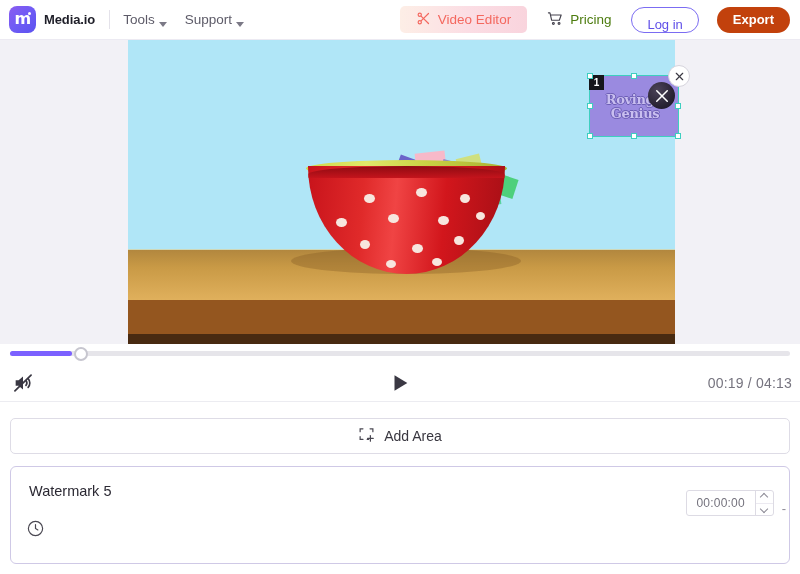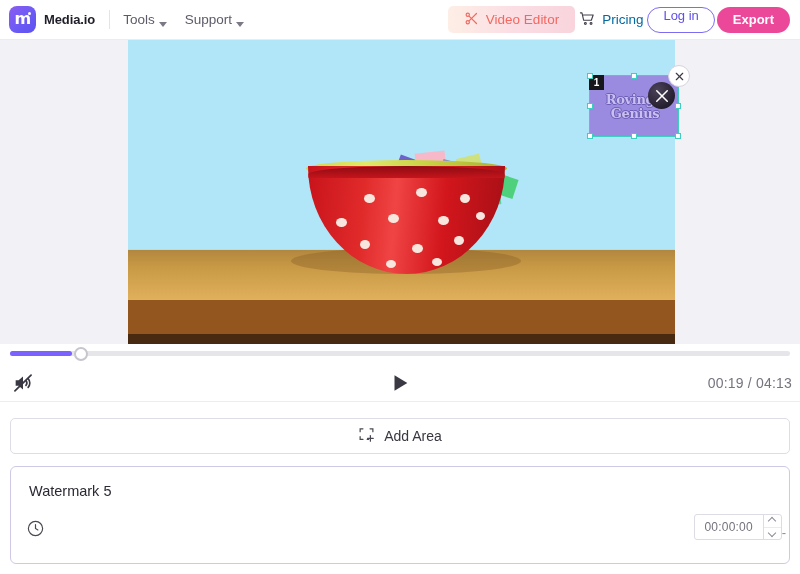--- a/index.html
+++ b/index.html
@@ -44,41 +44,41 @@
   .navitem {
     display: flex; align-items: flex-end; gap: 4px;
     font-size: 13.5px; color: #5d5b68; margin-right: 18px; cursor: pointer;
   }
   .caret {
     width: 0; height: 0;
     border-left: 4.5px solid transparent; border-right: 4.5px solid transparent;
     border-top: 5px solid #7b7986; margin-top: 2px;
   }
   .hdr-right {
-    margin-left: auto; display: flex; align-items: center; gap: 2px;
+    margin-left: auto; display: flex; align-items: center; gap: 18px;
     margin-right: 10px;
   }
   .ve-btn {
     display: flex; align-items: center; gap: 7px;
     height: 27px; padding: 0 16px; border-radius: 5px;
     background: linear-gradient(90deg, #fdeee6 0%, #fbdde4 55%, #f9d4dd 100%);
     color: #f4685f; font-size: 13.5px; cursor: pointer;
   }
   .pricing {
     display: flex; align-items: center; gap: 6px;
-    font-size: 13.5px; color: #0369a1; cursor: pointer; margin: 0 2px;
+    font-size: 13.5px; color: #4d7c0f; cursor: pointer; margin: 0 2px;
   }
   .btn-login {
     height: 26px; padding: 0 15px; border-radius: 13px;
     border: 1px solid #7b6cf2; color: #5f4fe8; background: #fff;
-    font-size: 13px; display: flex; align-items: flex-start; cursor: pointer;
+    font-size: 13px; display: flex; align-items: flex-end; cursor: pointer;
   }
   .btn-export {
     height: 26px; padding: 0 16px; border-radius: 13px;
-    background: #ec4899; color: #fff; font-size: 13px; font-weight: 600;
+    background: #c2410c; color: #fff; font-size: 13px; font-weight: 600;
     display: flex; align-items: center; cursor: pointer;
   }
 
   
   .stage {
     position: absolute; left: 0; top: 40px;
     width: 800px; height: 304px; background: #f2f1f6;
   }
   .video {
     position: absolute; left: 128px; top: 0; width: 547px; height: 304px;
@@ -212,22 +212,22 @@
   .wm-panel {
     position: absolute; left: 10px; top: 466px; width: 780px; height: 98px;
     border: 1px solid #cfc9e6; border-radius: 6px; background: #fff;
   }
   .wm-title {
     position: absolute; left: 18px; top: 16px;
     font-size: 14.5px; color: #2b2933;
   }
   .clock-icon { position: absolute; left: 26px; top: 519px; }
   .time-fields {
-    position: absolute; right: 14px; top: 514px;
-    display: flex; align-items: flex-end; gap: 0;
+    position: absolute; right: 14px; top: 490px;
+    display: flex; align-items: flex-end; gap: 8px;
   }
   .spinbox {
     display: flex; align-items: stretch; height: 26px;
     border: 1px solid #dddbe4; border-radius: 3px; background: #fff;
     overflow: hidden;
   }
   .spin-val {
     width: 68px; display: flex; align-items: center; justify-content: center;
     font-size: 12px; color: #74727d; letter-spacing: 0.2px;
   }

